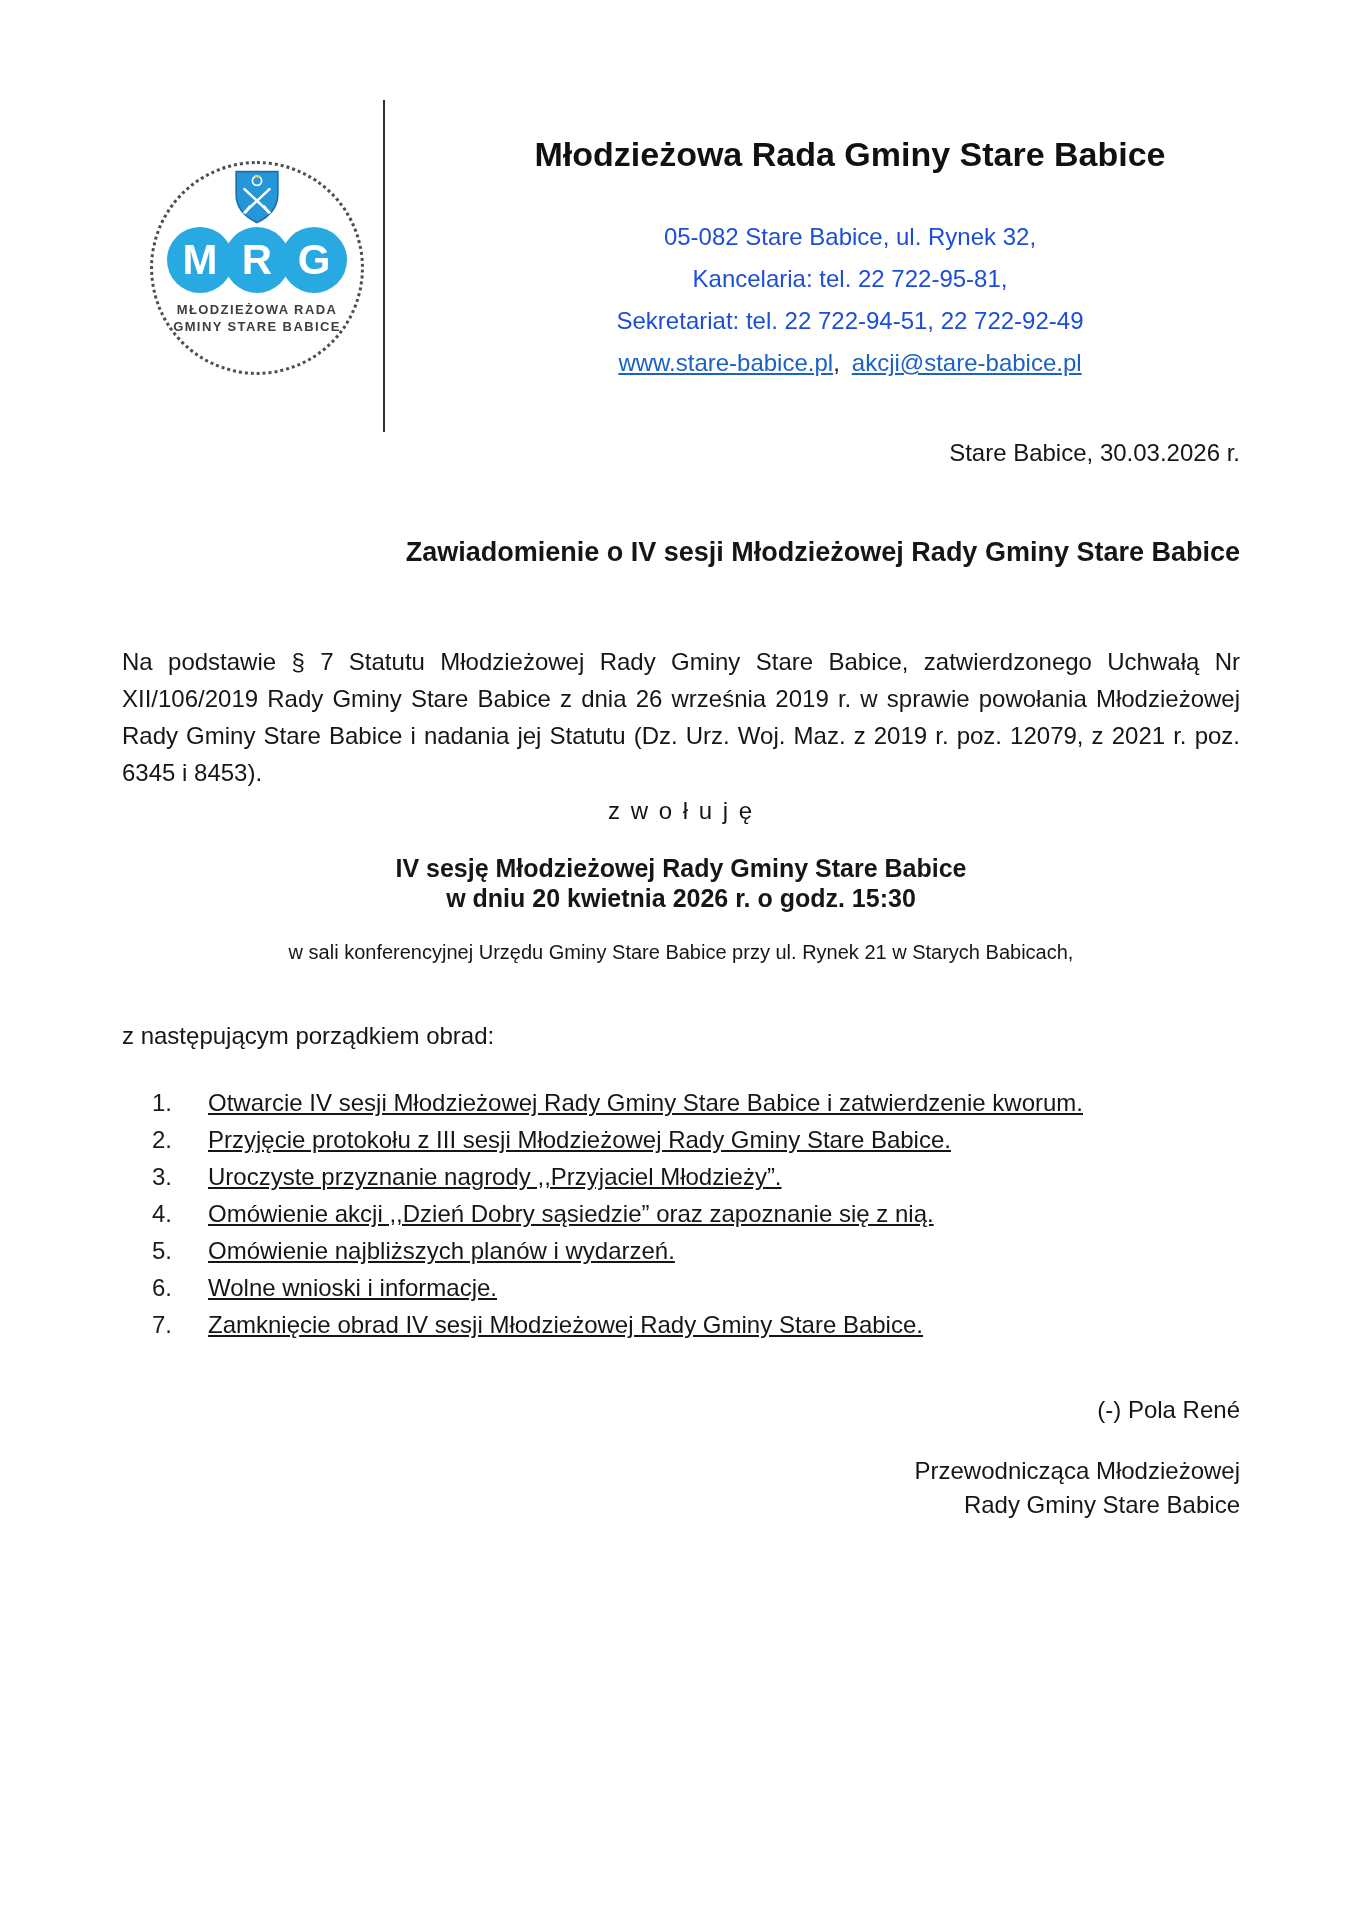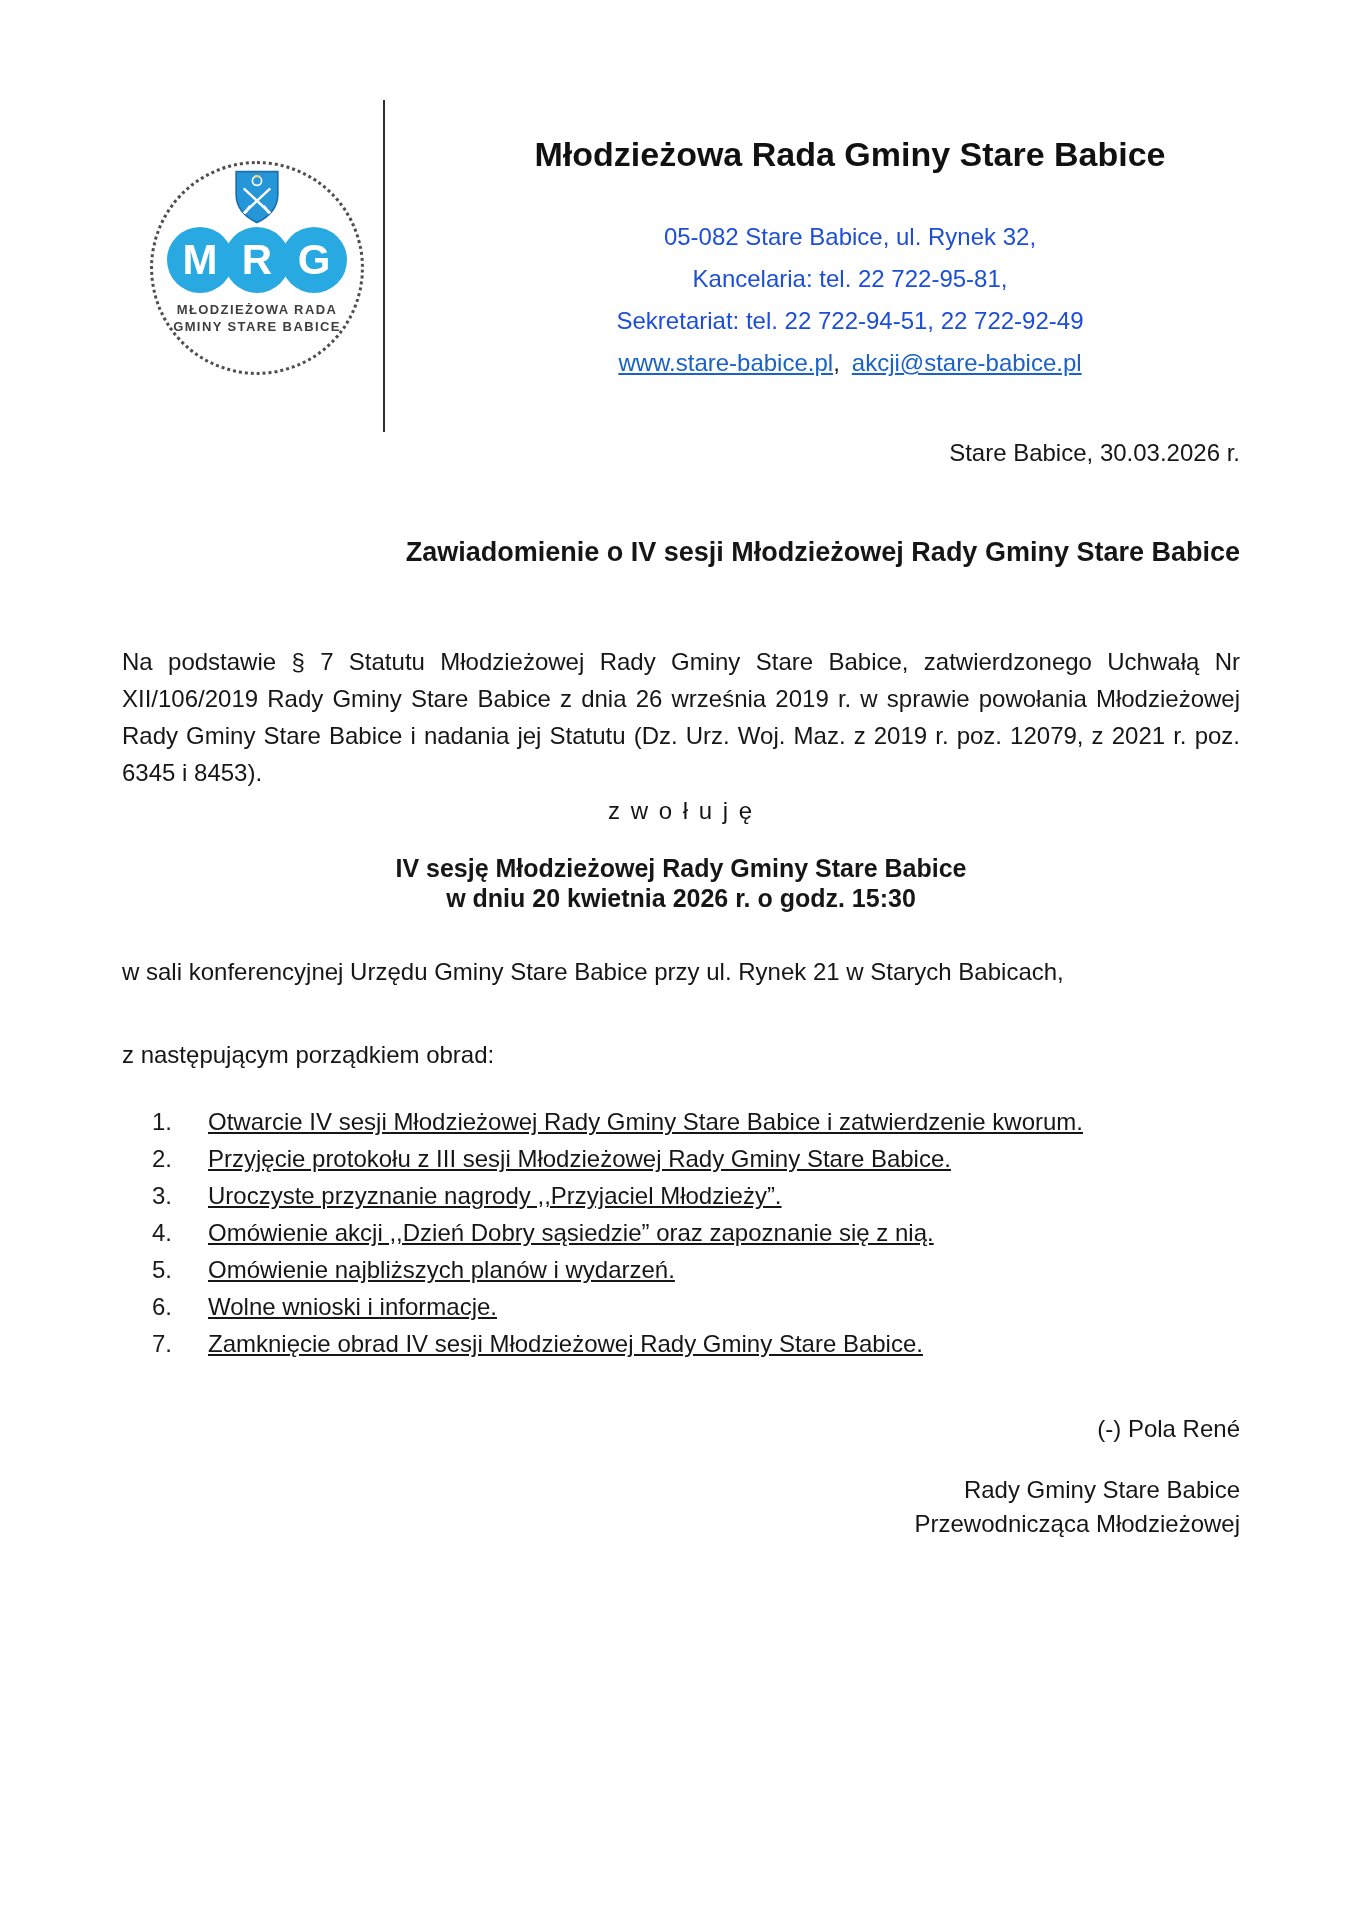--- a/index.html
+++ b/index.html
@@ -80,22 +80,22 @@
     margin-top: 1px; text-align: center;
     font-size: 24px; line-height: 37px; letter-spacing: 2px;
   }
 
   .session-block {
     margin-top: 24px; text-align: center;
     font-size: 25px; font-weight: bold; line-height: 30px;
   }
 
   .location-line {
-    margin-top: 40px; 
-    font-size: 24px; line-height: 37px;
+    margin-top: 21px; text-align: center;
+    font-size: 20px; line-height: 37px;
   }
 
   .agenda-intro {
     margin-top: 46px;
     font-size: 24px; line-height: 37px;
   }
 
   ol.agenda { list-style: none; margin: 30px 0 0 0; padding: 0; }
   ol.agenda li { display: flex; font-size: 24px; line-height: 37px; }
   ol.agenda .num { flex: none; width: 56px; margin-left: 30px; color: #1b1b1b; }
@@ -192,19 +192,19 @@
       </li>
       <li>
         <span class="num">7.</span>
         <span class="item-text">Zamknięcie obrad IV sesji Młodzieżowej Rady Gminy Stare Babice.</span>
       </li>
     </ol>
 
     <div class="signature-block">
       <div class="signed-by">(-) Pola René</div>
       <div class="role">
+        <div>Przewodnicząca Młodzieżowej</div>
         <div>Rady Gminy Stare Babice</div>
-        <div>Przewodnicząca Młodzieżowej</div>
       </div>
     </div>
 
   </main>
 </div>
 
 </body></html>

